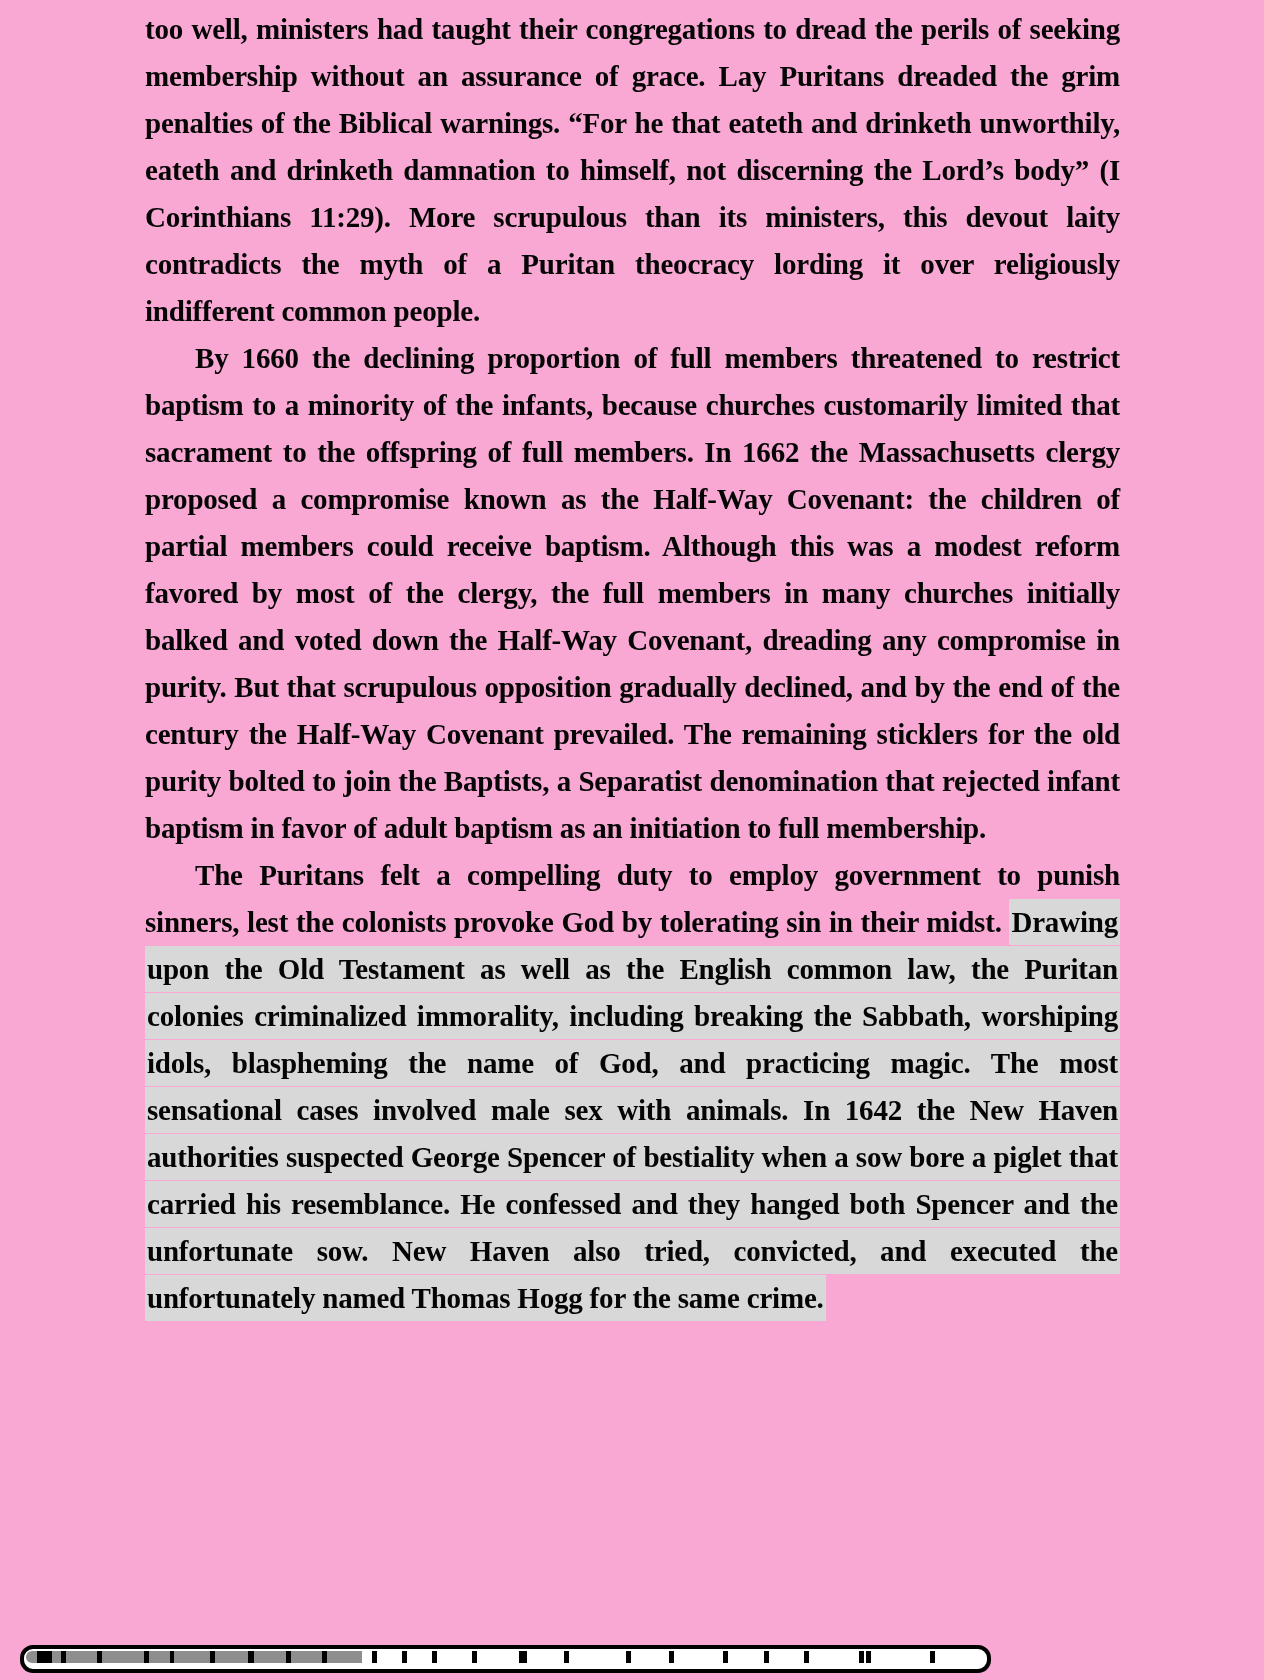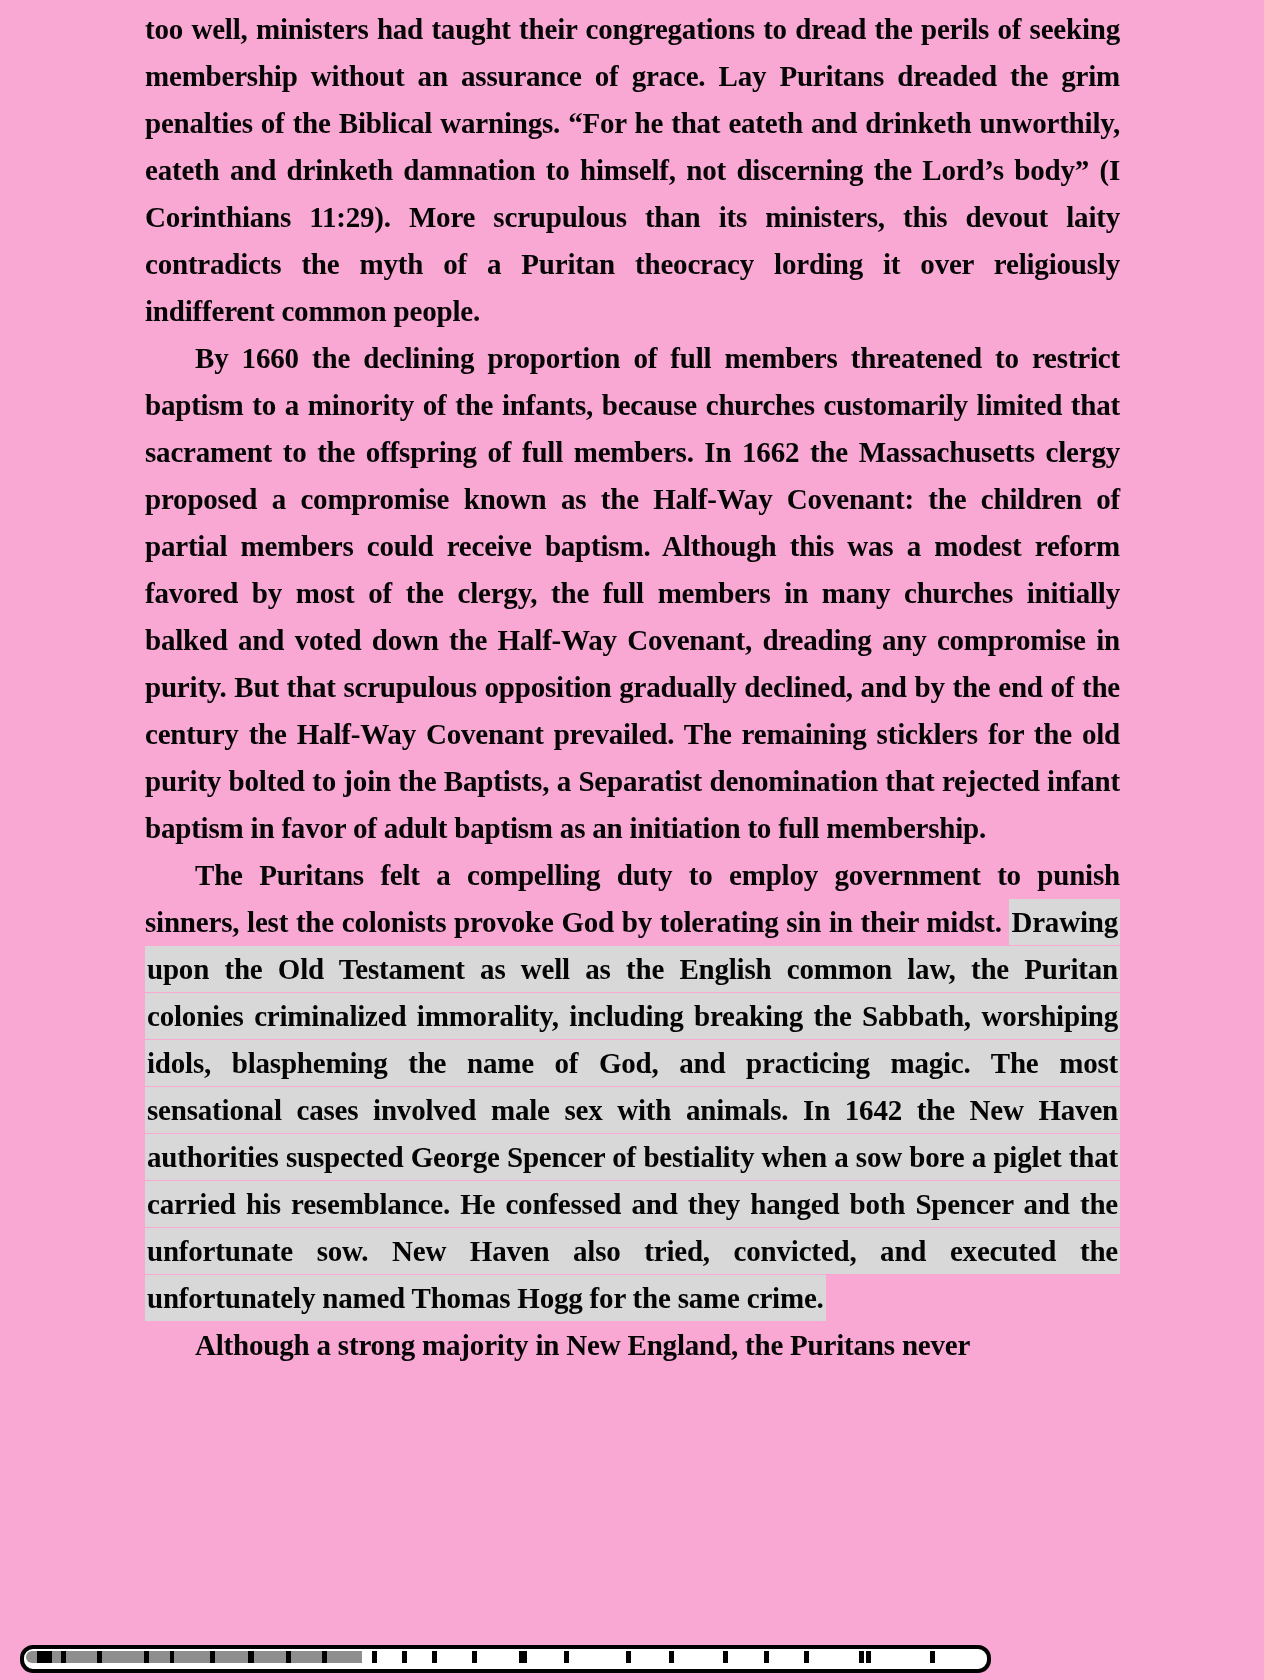--- a/index.html
+++ b/index.html
@@ -83,21 +83,20 @@
 </style>
 </head>
 <body>
 
 <div class="page">
 
   <div class="text-column">
       <p class="para no-indent"><span>too well, ministers had taught their congregations to dread the perils of seeking membership without an assurance of grace. Lay Puritans dreaded the grim penalties of the Biblical warnings. “For he that eateth and drinketh unworthily, eateth and drinketh damnation to himself, not discerning the Lord’s body” (I Corinthians 11:29). More scrupulous than its ministers, this devout laity contradicts the myth of a Puritan theocracy lording it over religiously indifferent common people.</span></p>
       <p class="para"><span>By 1660 the declining proportion of full members threatened to restrict baptism to a minority of the infants, because churches customarily limited that sacrament to the offspring of full members. In 1662 the Massachusetts clergy proposed a compromise known as the Half-Way Covenant: the children of partial members could receive baptism. Although this was a modest reform favored by most of the clergy, the full members in many churches initially balked and voted down the Half-Way Covenant, dreading any compromise in purity. But that scrupulous opposition gradually declined, and by the end of the century the Half-Way Covenant prevailed. The remaining sticklers for the old purity bolted to join the Baptists, a Separatist denomination that rejected infant baptism in favor of adult baptism as an initiation to full membership.</span></p>
       <p class="para"><span>The Puritans felt a compelling duty to employ government to punish sinners, lest the colonists provoke God by tolerating sin in their midst. </span><span class="hl" style="background: rgb(216, 216, 216);">Drawing upon the Old Testament as well as the English common law, the Puritan colonies criminalized immorality, including breaking the Sabbath, worshiping idols, blaspheming the name of God, and practicing magic. The most sensational cases involved male sex with animals. In 1642 the New Haven authorities suspected George Spencer of bestiality when a sow bore a piglet that carried his resemblance. He confessed and they hanged both Spencer and the unfortunate sow. New Haven also tried, convicted, and executed the unfortunately named Thomas Hogg for the same crime.</span></p>
-      <p class="para"><span>Although a strong majority in New England, the Puritans never</span></p>
     </div>
 
   <div class="progress-bar">
     <div class="progress-track">
       <div class="progress-fill" style="width: 35%; background: rgb(142, 142, 142);"></div>
     <div class="tick" style="left: 1.1%; width: 15px;"></div>
         <div class="tick" style="left: 3.6%; width: 5px;"></div>
         <div class="tick" style="left: 7.4%; width: 5px;"></div>
         <div class="tick" style="left: 12.3%; width: 5px;"></div>
         <div class="tick" style="left: 15%; width: 4px;"></div>

